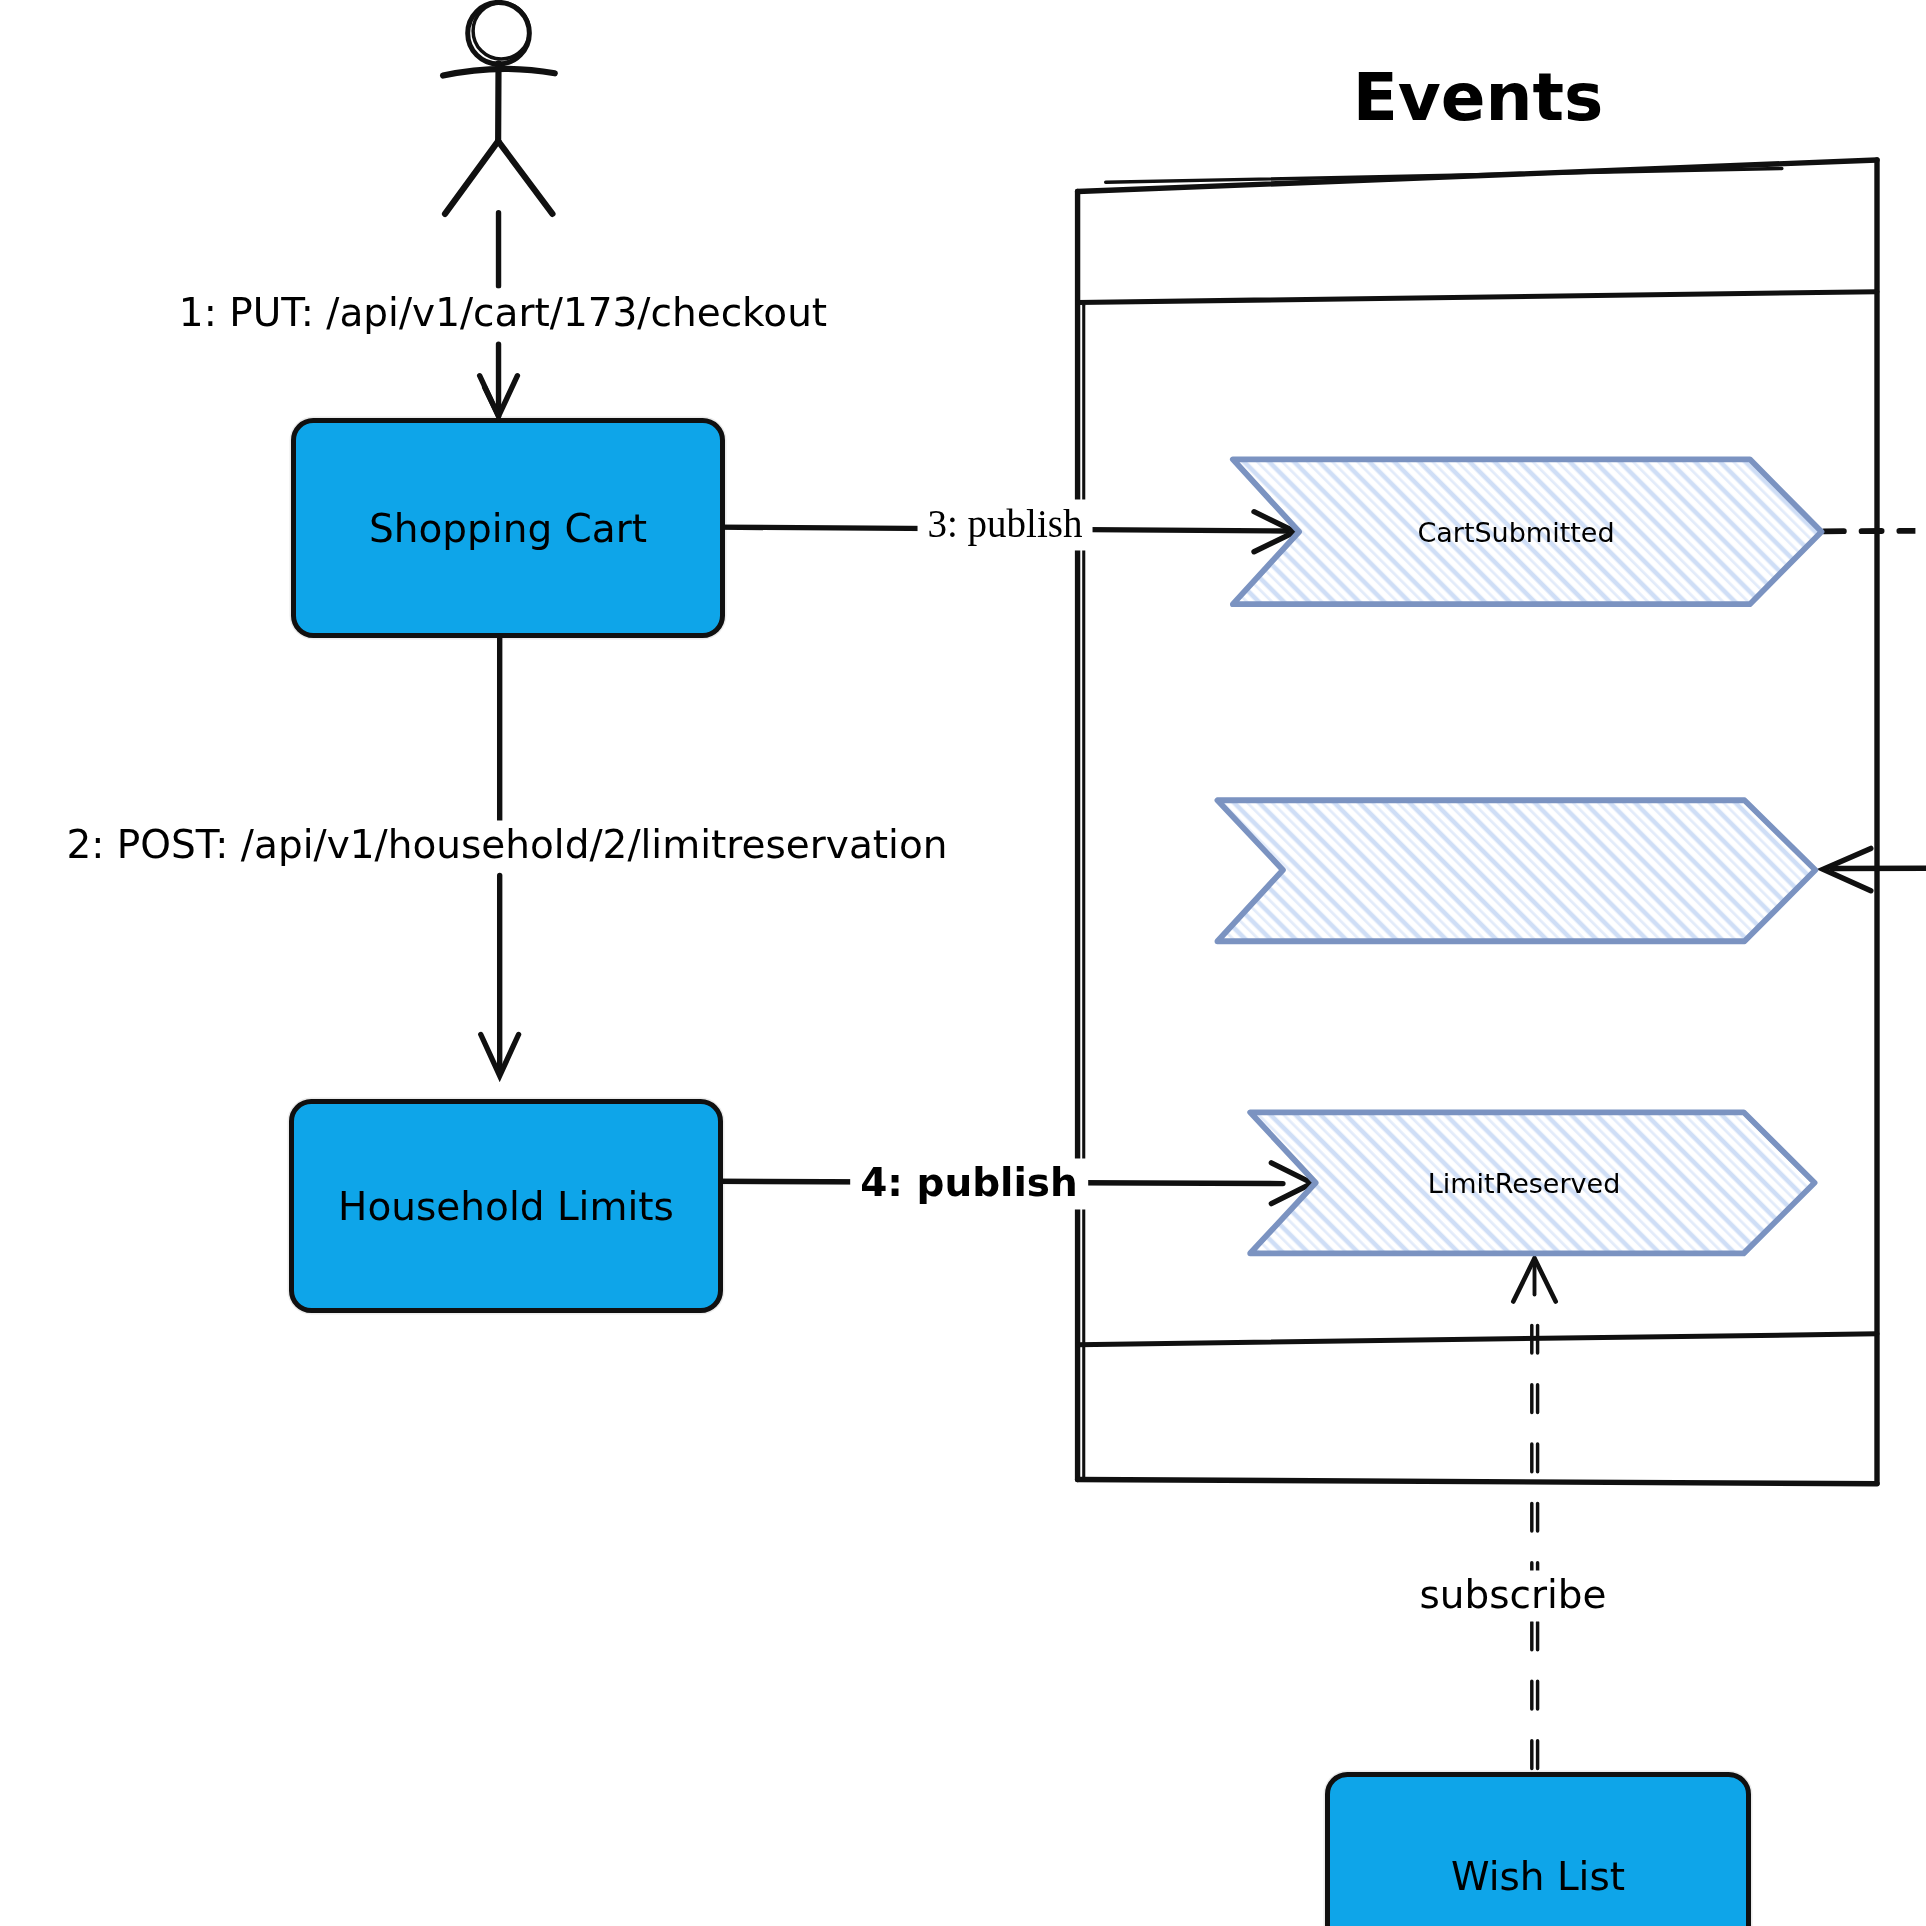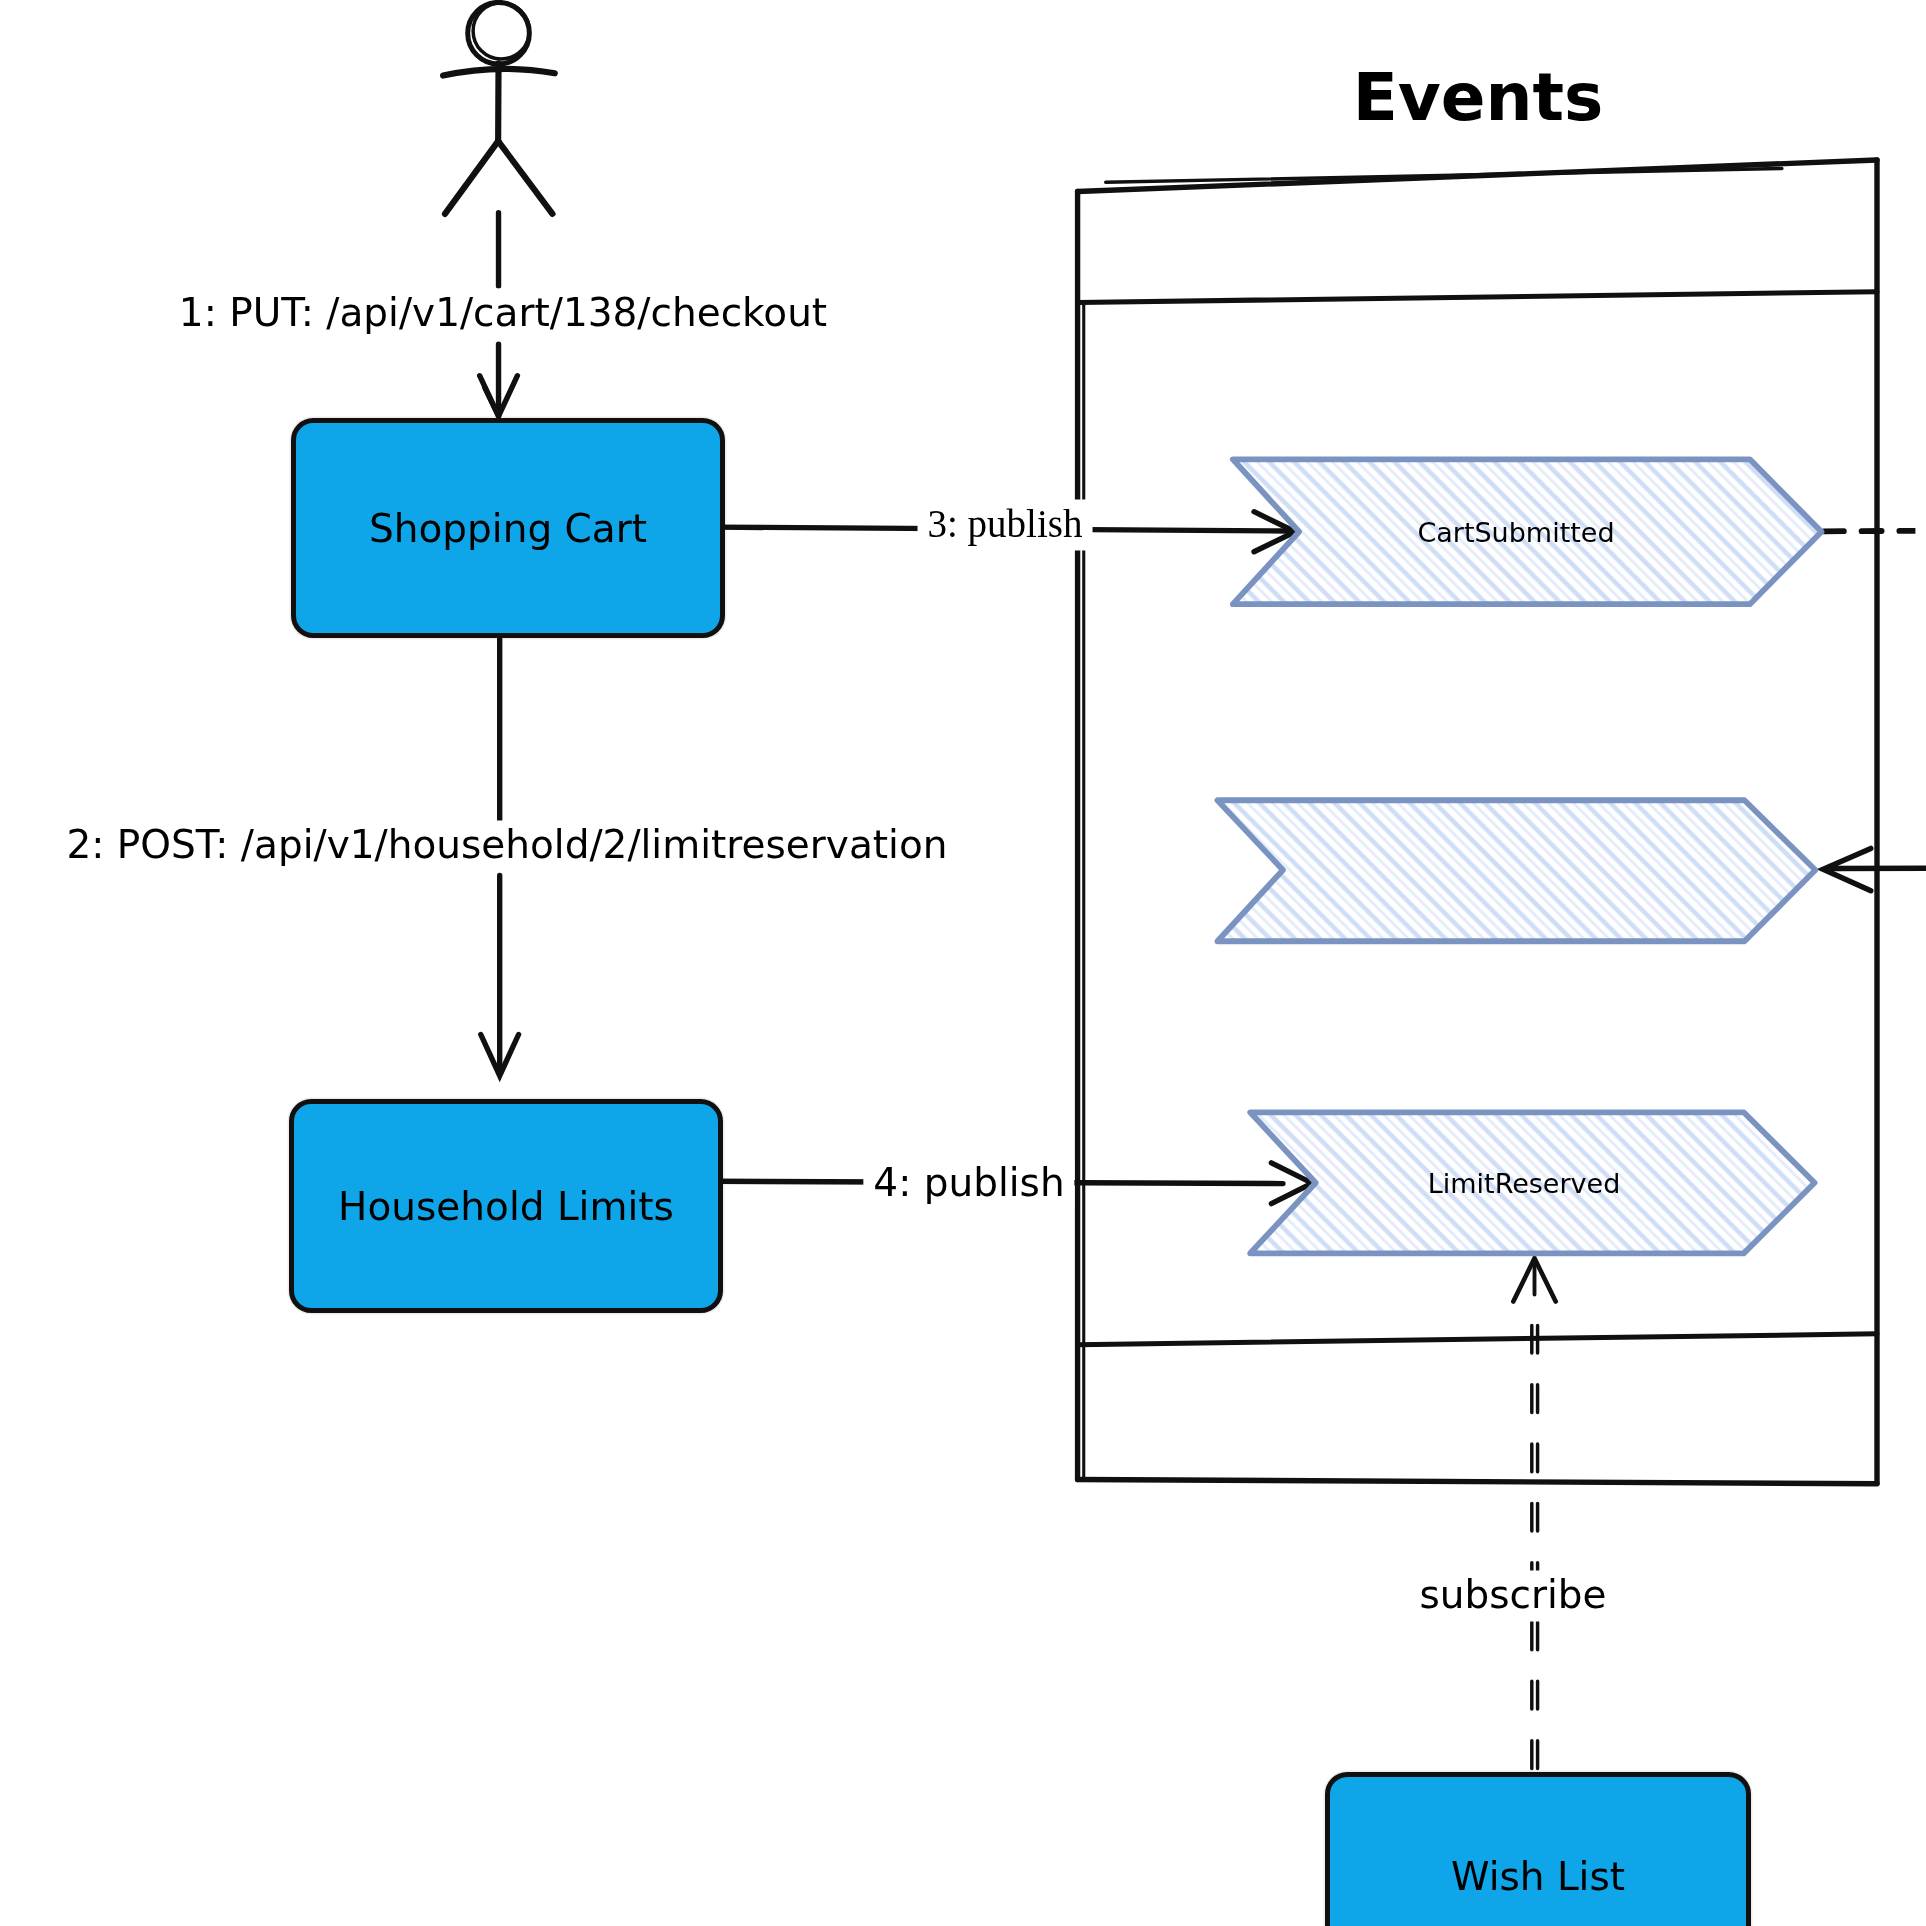--- a/index.html
+++ b/index.html
@@ -106,22 +106,22 @@
     <span>Household Limits</span>
   </div>
 
   <div class="node" style="left:1325px;top:1772px;width:416px;height:198px;">
     <span>Wish List</span>
   </div>
 
   <div class="evt-lbl" style="left:1516px;top:532px;">CartSubmitted</div>
   <div class="evt-lbl" style="left:1524px;top:1183px;">LimitReserved</div>
 
-  <div class="lbl" style="left:503px;top:314px;">1: PUT: /api/v1/cart/138/checkout</div>
+  <div class="lbl" style="left:503px;top:314px;">1: PUT: /api/v1/cart/173/checkout</div>
   <div class="lbl" style="left:507px;top:846px;">2: POST: /api/v1/household/2/limitreservation</div>
   <div class="lbl" style="left:1005px;top:525px;font-family:Liberation Serif, serif;">3: publish</div>
   <div class="lbl" style="left:2019px;top:528px;">subscribe</div>
 
-  <div class="lbl" style="left:969px;top:1184px;">4: publish</div>
+  <div class="lbl" style="left:969px;top:1184px;font-weight:bold;">4: publish</div>
   <div class="lbl" style="left:1513px;top:1596px;">subscribe</div>
 
 </div>
 
 
 </body></html>

